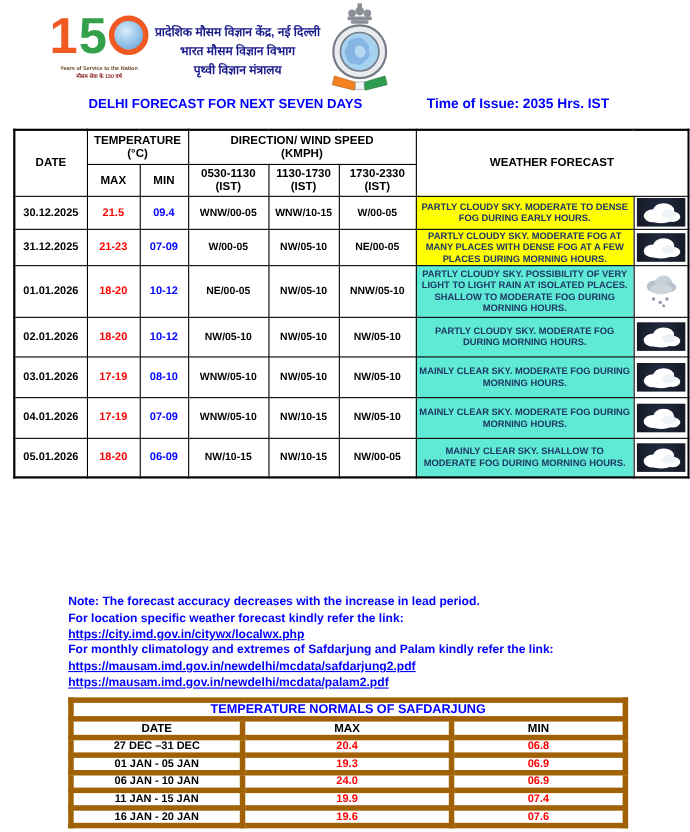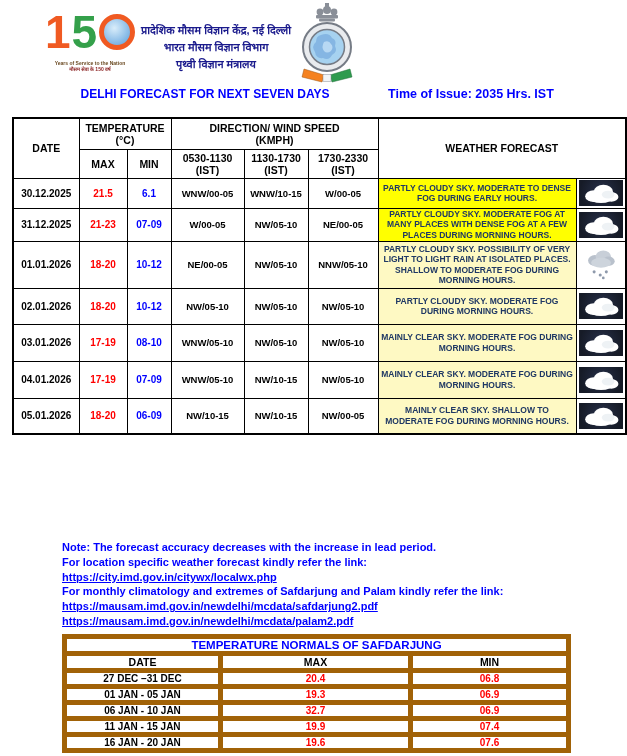--- a/index.html
+++ b/index.html
@@ -40,21 +40,21 @@
   .th-slot { color:#0000ff; font-size:9.5px; white-space:pre-line; }
   .pre { white-space:pre-line; }
   .th-max { color:#ff0000; }
   .th-min { color:#0000ff; }
   .c-date { font-size:10px; font-weight:bold; color:#000; }
   .c-max { font-size:10px; font-weight:bold; color:#ff0000; }
   .c-min { font-size:10px; font-weight:bold; color:#0000ff; }
   .c-wind { font-size:9.5px; font-weight:bold; color:#000; }
   .c-fc { font-size:8.5px; font-weight:bold; color:#1f3864; line-height:10.5px; padding:1px 5px; }
   .bg-y { background:#ffff00; }
-  .bg-g { background:#fef9c3; }
+  .bg-g { background:#5eead4; }
   .c-icon { padding:1px; background:#fff; }
   .icon-box { width:100%; height:100%; min-height:26px; display:flex; align-items:center; justify-content:center;
               background: radial-gradient(circle at 50% 45%, #27304a, #161b27 80%); }
   .icon-box.light { background:#fff; }
 
   
   .note { position:absolute; left:62px; top:540px; width:520px; font-size:11px; font-weight:bold;
           color:#0000ff; line-height:14.8px; }
   .note a { color:#0000ff; text-decoration:underline; display:block; }
 
@@ -143,21 +143,21 @@
 (IST)</th>
       <th class="th-slot">1130-1730
 (IST)</th>
       <th class="th-slot">1730-2330
 (IST)</th>
     </tr>
 
     <tr style="height:30px">
       <td class="c-date">30.12.2025</td>
       <td class="c-max">21.5</td>
-      <td class="c-min">6.1</td>
+      <td class="c-min">09.4</td>
       <td class="c-wind">WNW/00-05</td>
       <td class="c-wind">WNW/10-15</td>
       <td class="c-wind">W/00-05</td>
       <td class="c-fc bg-y">PARTLY CLOUDY SKY. MODERATE TO DENSE FOG DURING EARLY HOURS.</td>
       <td class="c-icon">
             <div class="icon-box">
   <svg width="38" height="24" viewBox="0 0 48 30">
     <ellipse cx="15" cy="19" rx="11" ry="7.5" fill="#ffffff"></ellipse>
     <ellipse cx="27" cy="13" rx="12" ry="8.5" fill="#ffffff"></ellipse>
     <ellipse cx="37" cy="20" rx="9" ry="6" fill="#ffffff"></ellipse>
@@ -322,21 +322,21 @@
       <td class="n-date n-val">20.4</td>
       <td class="n-date n-val">06.8</td>
     </tr>
     <tr>
       <td class="n-date">01 JAN - 05 JAN</td>
       <td class="n-date n-val">19.3</td>
       <td class="n-date n-val">06.9</td>
     </tr>
     <tr>
       <td class="n-date">06 JAN - 10 JAN</td>
-      <td class="n-date n-val">32.7</td>
+      <td class="n-date n-val">24.0</td>
       <td class="n-date n-val">06.9</td>
     </tr>
     <tr>
       <td class="n-date">11 JAN - 15 JAN</td>
       <td class="n-date n-val">19.9</td>
       <td class="n-date n-val">07.4</td>
     </tr>
     <tr>
       <td class="n-date">16 JAN - 20 JAN</td>
       <td class="n-date n-val">19.6</td>

